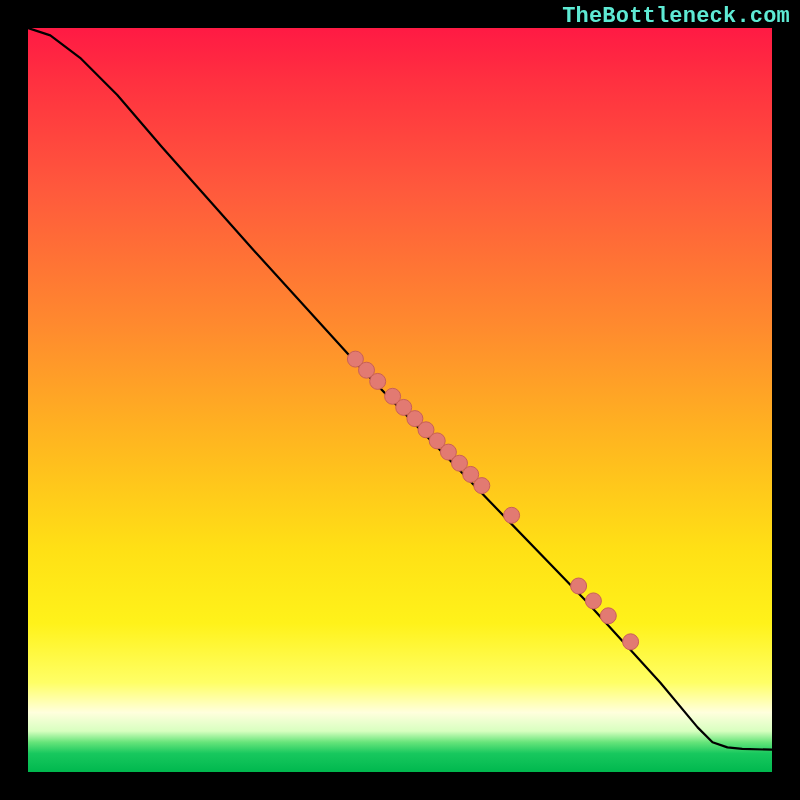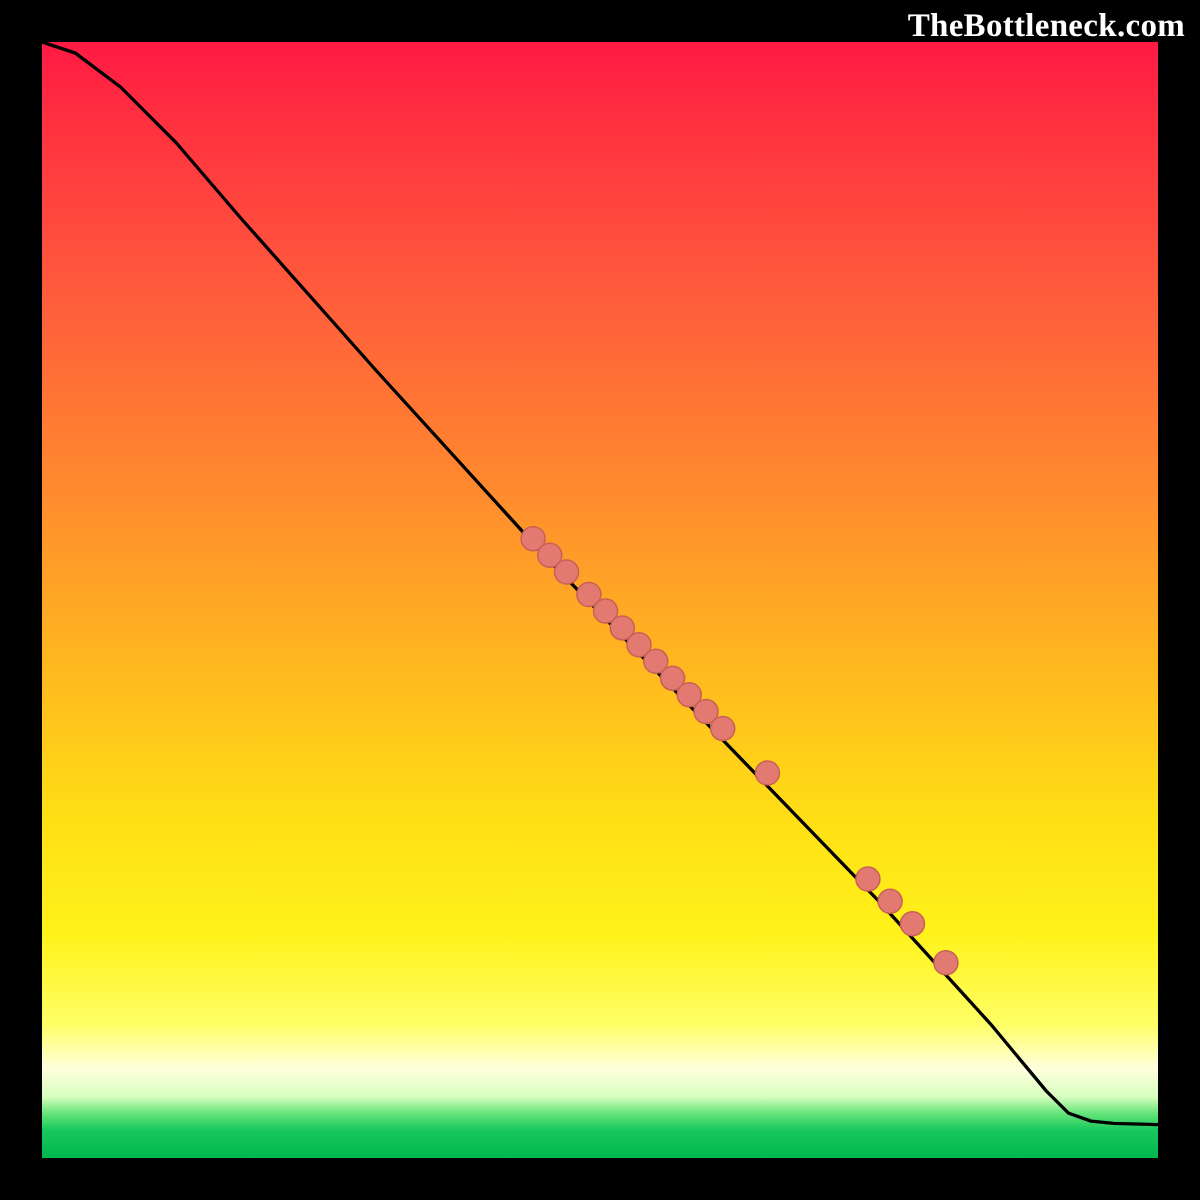--- a/index.html
+++ b/index.html
@@ -41,24 +41,24 @@
       #d8ffc0 94.5%,
       #66e47a 96%,
       #18c85e 97.5%,
       #00b84e 100%
     );
   }
   .watermark {
     position: absolute;
     top: 4px;
     right: 10px;
-    font-family: Liberation Serif, serif;
+    font-family: Liberation Mono, monospace;
     font-size: 22px;
     font-weight: 600;
-    color: #ffffff;
+    color: #5eead4;
     letter-spacing: 0.2px;
     user-select: none;
   }
   svg.curve {
     position: absolute;
     inset: 0;
   }
   .curve-path {
     fill: none;
     stroke: #000;

